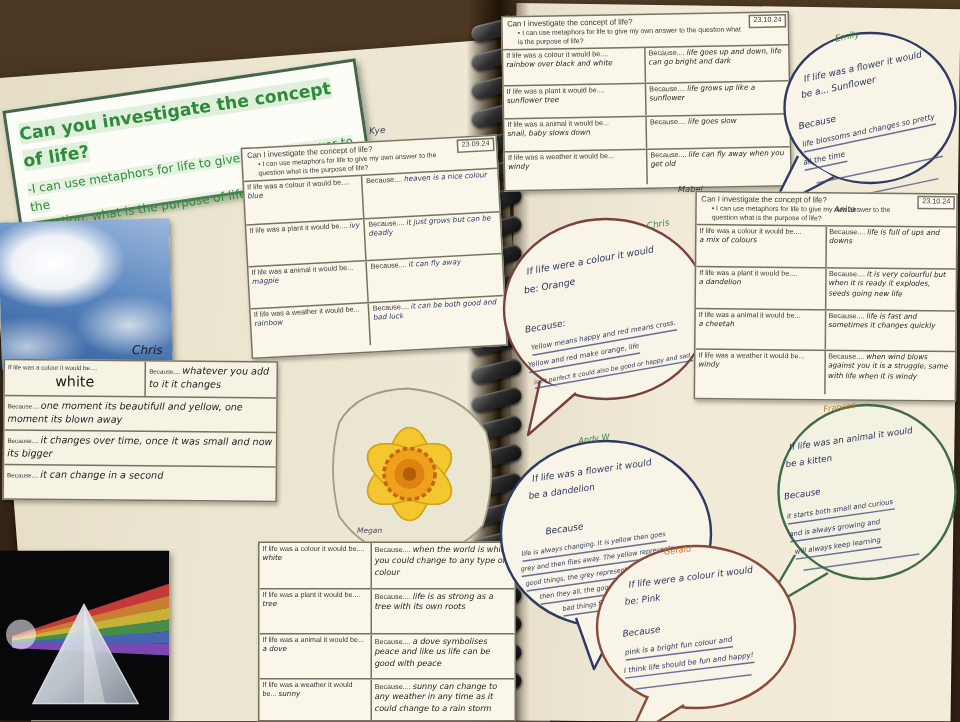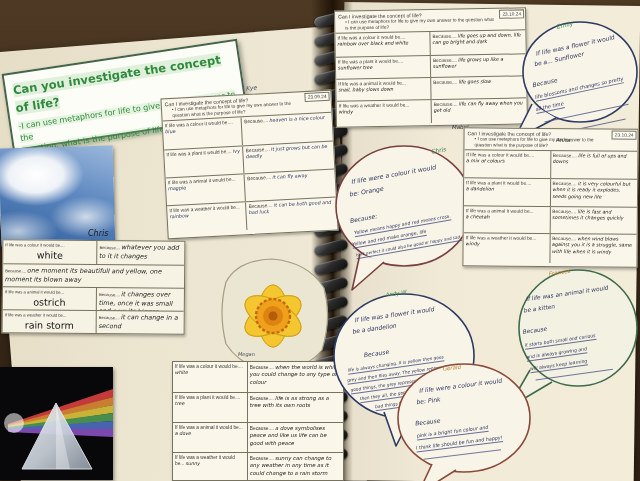--- a/index.html
+++ b/index.html
@@ -134,25 +134,23 @@
   <div class="nametag" style="left:88px;top:229px;font-size:8px;color:#1d1d1d">Chris</div>
   <div class="ws" style="left:2px;top:240px;width:183px;height:94px;transform:rotate(.5deg);background:#f6f2e4">
     <div class="wsrow" style="height:23px;border-top:none">
       <div class="c1" style="width:52%;font-size:4.2px"><span>If life was a colour it would be....</span><span class="ansbig">white</span></div>
       <div class="c2" style="font-size:4.2px"><span>Because....</span> <span class="hand dk" style="font-size:6.4px">whatever you add to it it changes</span></div>
     </div>
     <div class="wsrow" style="height:23px">
       <div class="c2" style="font-size:4.2px"><span>Because....</span> <span class="hand dk" style="font-size:6.4px">one moment its beautifull and yellow, one moment its blown away</span></div>
     </div>
     <div class="wsrow" style="height:23px">
-      <div class="c1" style="width:52%;font-size:4.2px"><span>If life was a animal it would be...</span><span class="ansbig">ostrich</span></div>
       <div class="c2" style="font-size:4.2px"><span>Because....</span> <span class="hand dk" style="font-size:6.4px">it changes over time, once it was small and now its bigger</span></div>
     </div>
     <div class="wsrow" style="height:25px">
-      <div class="c1" style="width:52%;font-size:4.2px"><span>If life was a weather it would be...</span><span class="ansbig">rain storm</span></div>
       <div class="c2" style="font-size:4.2px"><span>Because....</span> <span class="hand dk" style="font-size:6.4px">it can change in a second</span></div>
     </div>
   </div>
 
   <div class="photo" style="left:212px;top:252px;width:122px;height:124px;box-shadow:none">
     <svg width="122" height="124" viewBox="0 0 122 124">
       <path d="M14,30 Q6,60 14,92 Q30,116 60,119 Q94,118 110,98 Q120,66 112,36 Q96,10 60,7 Q26,8 14,30 Z" fill="#eae6d2" stroke="#a39c82" stroke-width="1.2"></path>
       <g transform="translate(61,64)">
         <g fill="#f4c62f" stroke="#d2a318" stroke-width="1">
           <ellipse rx="15" ry="31" transform="rotate(0)"></ellipse>

